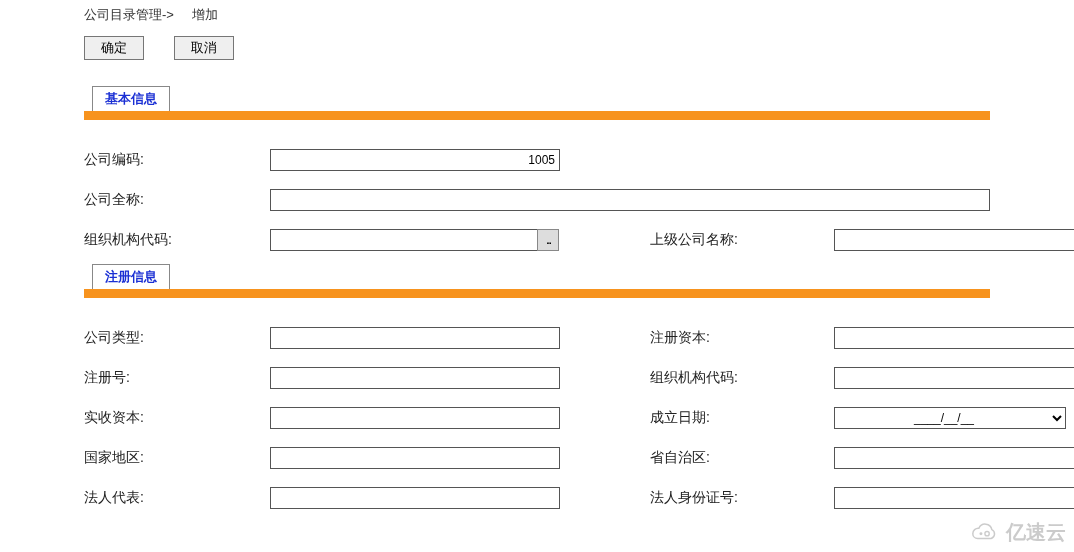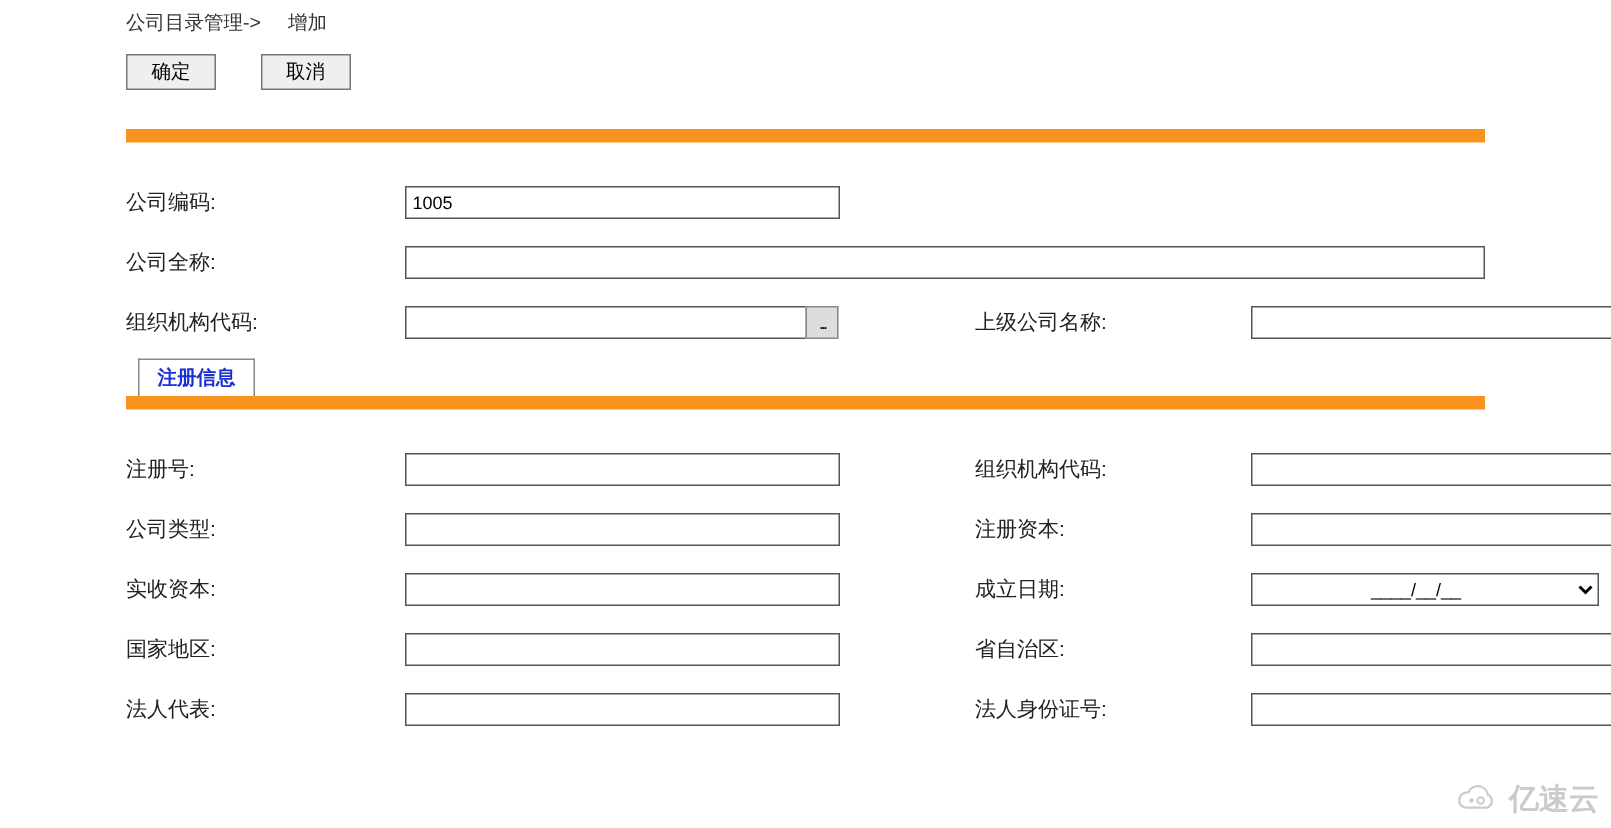--- a/index.html
+++ b/index.html
@@ -82,21 +82,21 @@
 
     .field-wide { flex: 1; }
     input[type="text"] {
       height: 22px;
       border: 1px solid #555;
       padding: 0 4px;
       font-size: 12px;
       font-family: inherit;
       background: #fff;
     }
-    .w290 { width: 302px; }
+    .w290 { width: 302px; text-align: right; }
     .wfull { width: 100%; }
     .w268 { width: 268px; }
 
     .lookup-btn {
       width: 22px;
       height: 22px;
       border: 1px solid #888;
       background: #ddd;
       margin-left: -1px;
       cursor: pointer;
@@ -143,20 +143,23 @@
     <span>公司目录管理-&gt;</span>
     &nbsp;&nbsp;&nbsp;
     <span>增加</span>
   </div>
 
   <div class="toolbar">
     <button class="btn">确定</button>
     <button class="btn">取消</button>
   </div>
 
+  <div class="section-header">
+    <span class="tab">基本信息</span>
+  </div>
   <div class="orange-bar"></div>
 
   <div class="form-block">
 
     <div class="form-row">
       <div class="label-cell">公司编码:</div>
       <div class="field-cell-1">
         <input type="text" class="w290" value="1005" style="">
       </div>
     </div>
@@ -186,36 +189,36 @@
   </div>
 
   <div class="section-header">
     <span class="tab">注册信息</span>
   </div>
   <div class="orange-bar"></div>
 
   <div class="form-block">
 
     <div class="form-row">
+      <div class="label-cell">公司类型:</div>
+      <div class="field-cell-1">
+          <input type="text" class="w290" value="" style="">
+        </div>
+      <div class="gap-cell"></div>
+      <div class="label-cell-2">注册资本:</div>
+      <div class="field-cell-2"><input type="text" class="w268" value="" style=""></div>
+    </div>
+
+    <div class="form-row">
       <div class="label-cell">注册号:</div>
       <div class="field-cell-1">
           <input type="text" class="w290" value="" style="">
         </div>
       <div class="gap-cell"></div>
       <div class="label-cell-2">组织机构代码:</div>
-      <div class="field-cell-2"><input type="text" class="w268" value="" style=""></div>
-    </div>
-
-    <div class="form-row">
-      <div class="label-cell">公司类型:</div>
-      <div class="field-cell-1">
-          <input type="text" class="w290" value="" style="">
-        </div>
-      <div class="gap-cell"></div>
-      <div class="label-cell-2">注册资本:</div>
       <div class="field-cell-2"><input type="text" class="w268" value="" style=""></div>
     </div>
 
     <div class="form-row">
       <div class="label-cell">实收资本:</div>
       <div class="field-cell-1">
           <input type="text" class="w290" value="" style="">
         </div>
       <div class="gap-cell"></div>
       <div class="label-cell-2">成立日期:</div>

